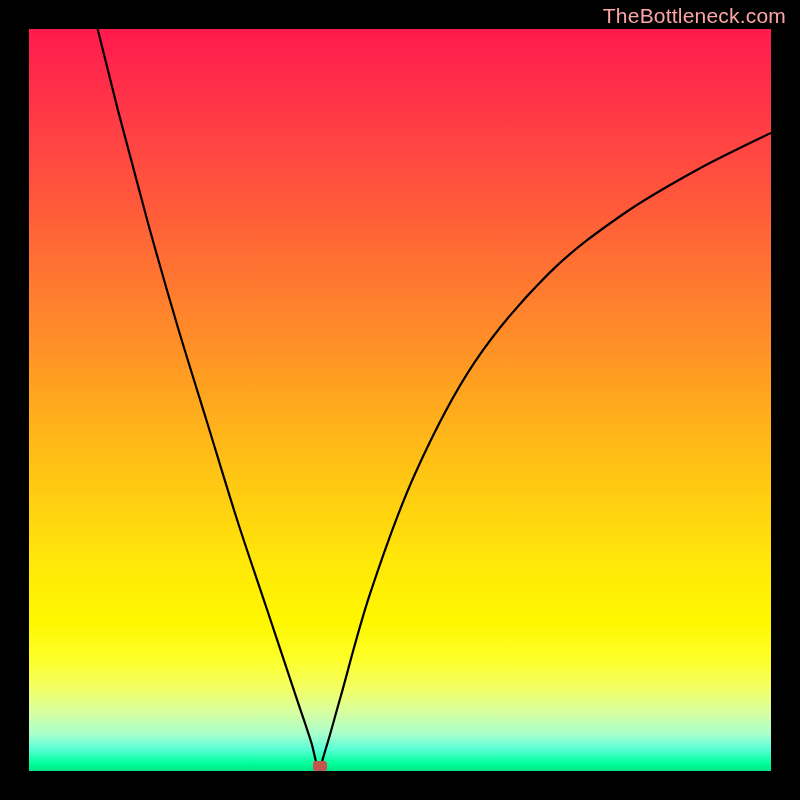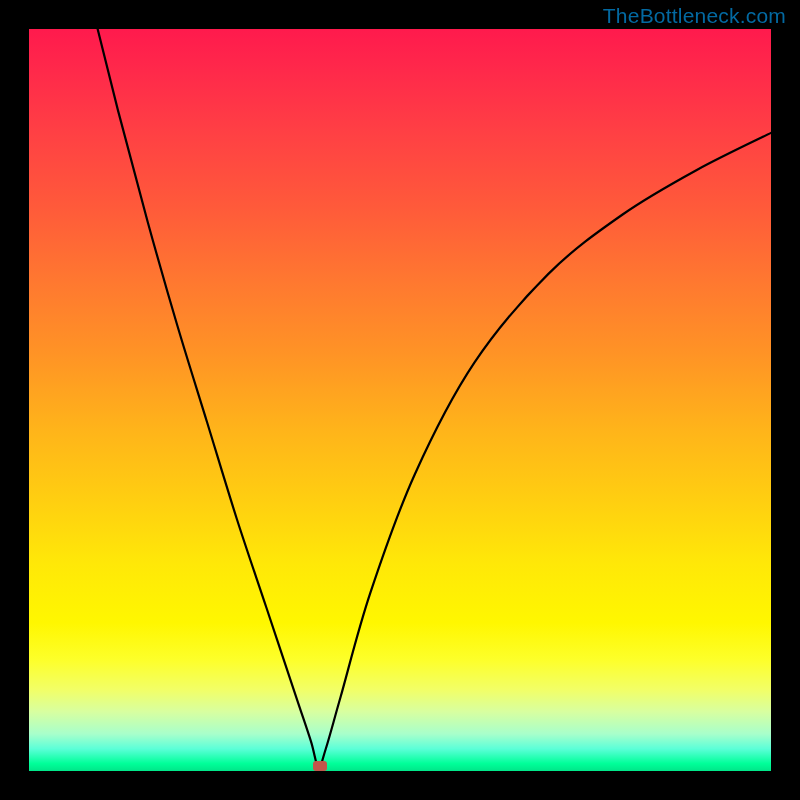--- a/index.html
+++ b/index.html
@@ -65,21 +65,21 @@
     width: 14px;
     height: 10px;
     background: #c2564a;
     border-radius: 3px;
     transform: translate(-50%, -50%);
   }
   .watermark {
     position: absolute;
     top: 4px;
     right: 14px;
-    color: #0369a1;
+    color: #fca5a5;
     font-size: 21px;
     font-weight: 500;
     letter-spacing: 0.2px;
   }
 </style>
 </head>
 <body>
 
 <div class="frame">
   <div class="plot">

